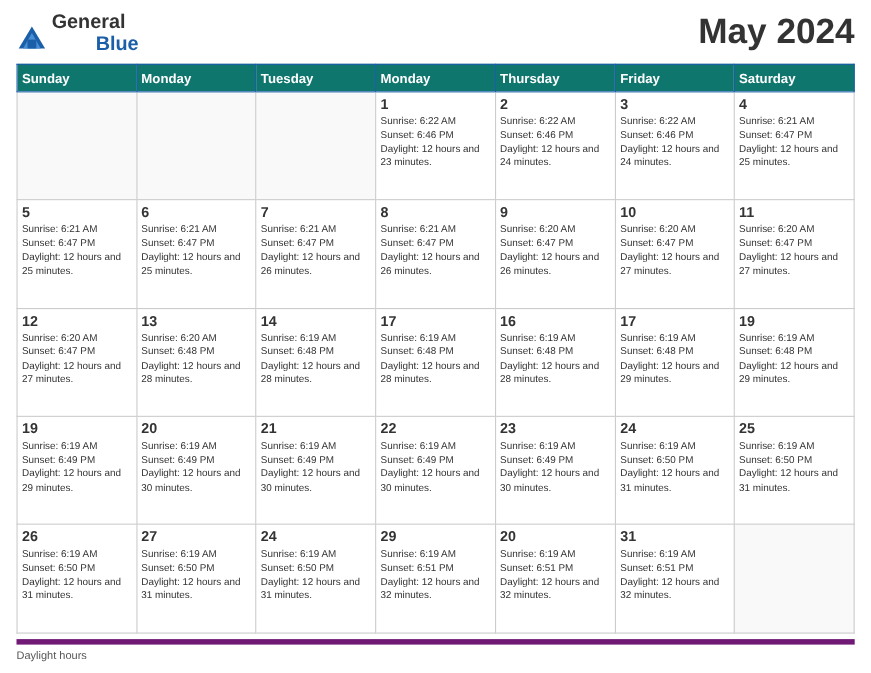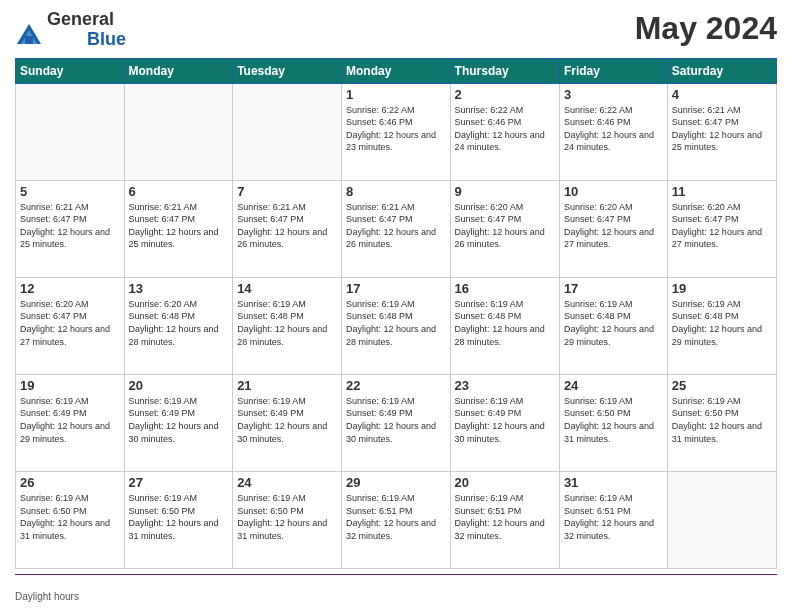--- a/index.html
+++ b/index.html
@@ -96,22 +96,22 @@
     }
     .day-info {
       font-size: 9px;
       line-height: 1.4;
       color: #333;
     }
     .footer {
       font-size: 10px;
       color: #555;
       margin-top: 5px;
-      padding-top: 16px;
-      border-top: 1px solid #701a75;
+      padding-top: 5px;
+      border-top: 5px solid #701a75;
     }
   </style>
 </head>
 <body>
 
 <div class="page">
   <div class="header">
     <div class="logo">
       <svg class="logo-icon" viewBox="0 0 28 28">
         <polygon points="14,2 26,22 2,22" fill="#1a5fa8"></polygon>

